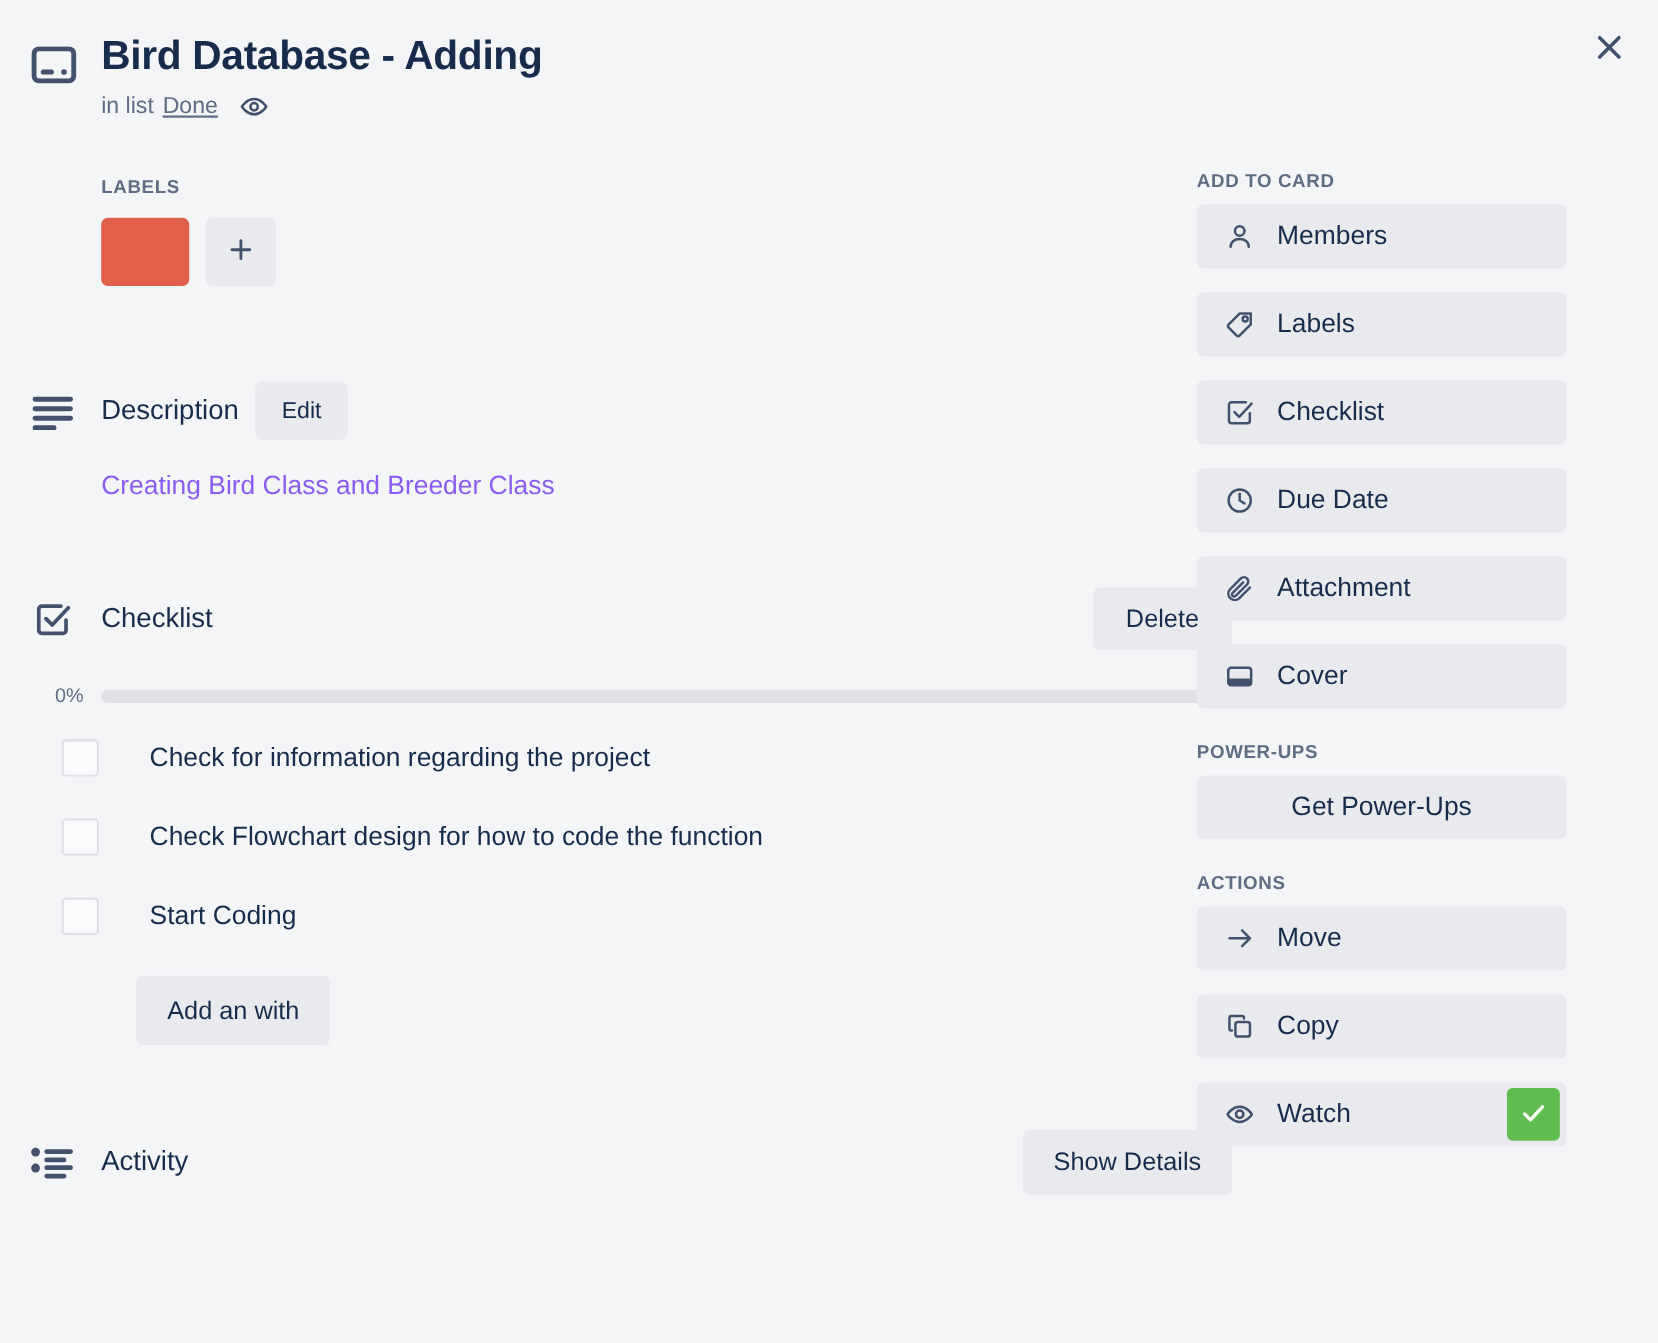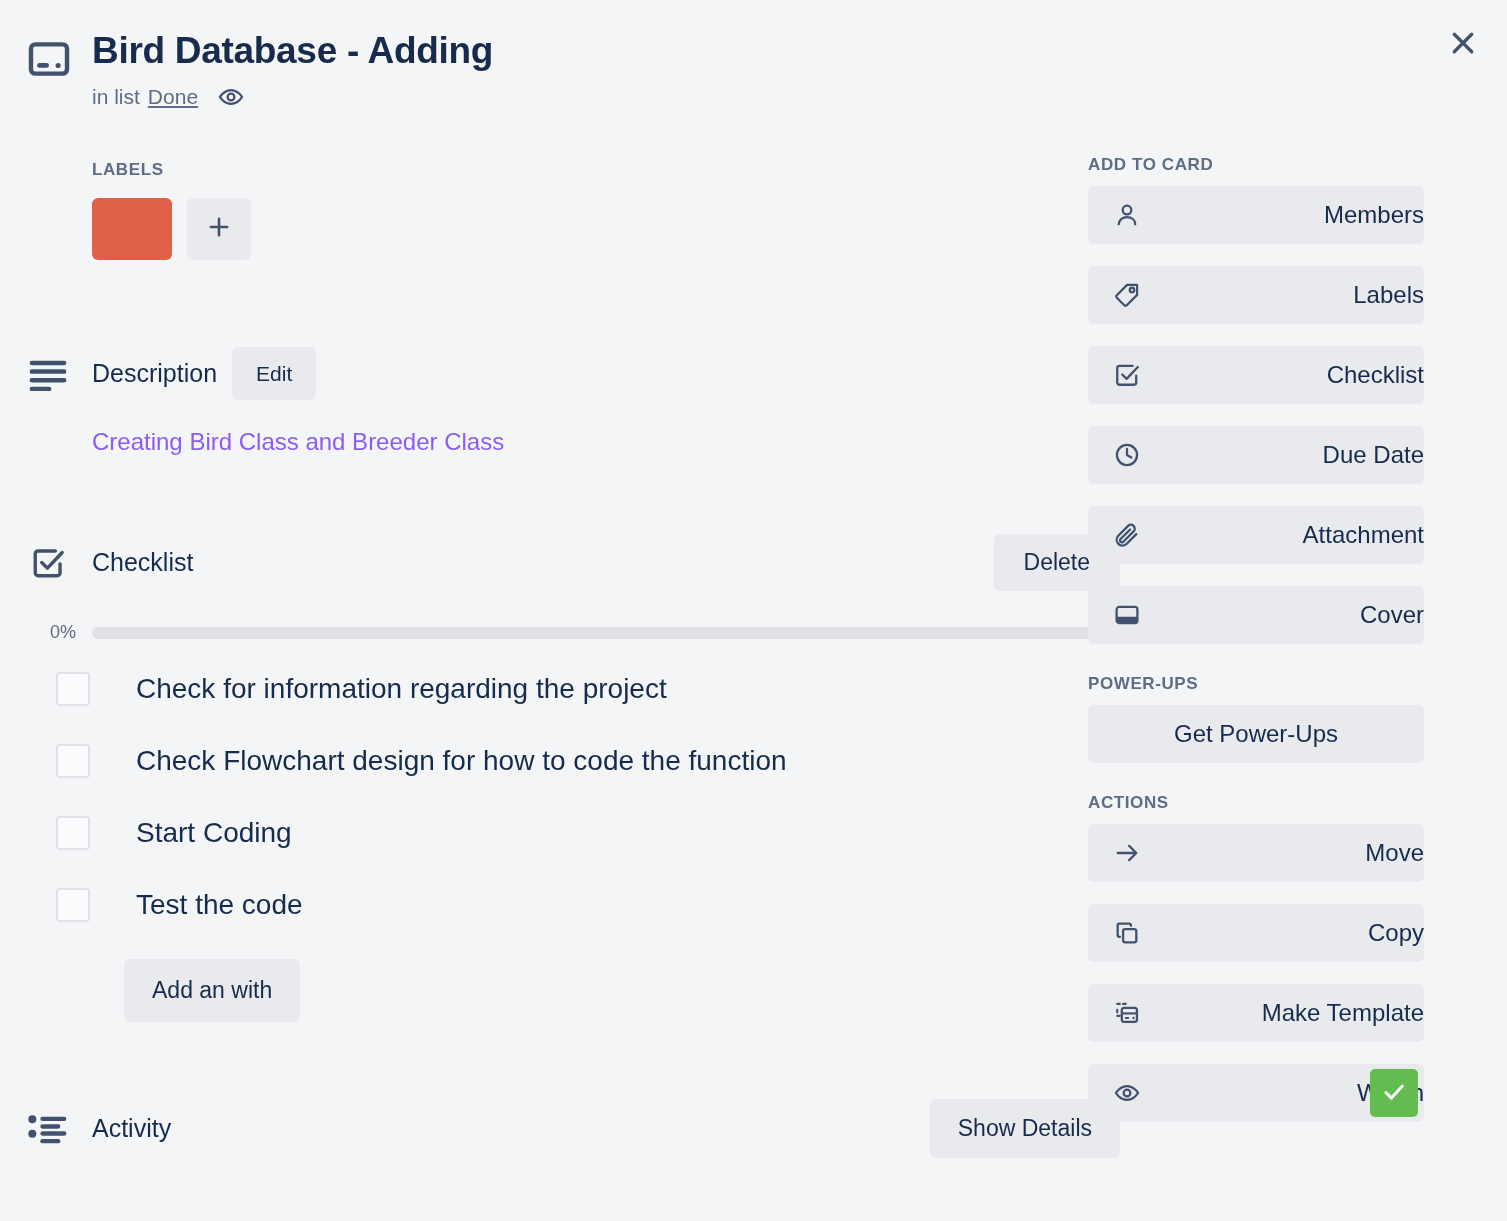--- a/index.html
+++ b/index.html
@@ -188,21 +188,21 @@
     width: 34px; height: 34px;
     flex: 0 0 34px;
     margin-left: 28px;
     background: #fafbfc;
     border: 2px solid #dfe1e6;
     border-radius: 4px;
     cursor: pointer;
   }
   .check-text {
     margin-left: 46px;
-    font-size: 28px;
+    font-size: 24px;
     color: #172b4d;
   }
   .btn-add-item {
     margin-left: 96px;
     margin-top: 18px;
     font-size: 23px;
     padding: 20px 28px;
   }
 
   
@@ -241,21 +241,20 @@
     align-items: center;
     width: 336px;
     height: 58px;
     background: #e8eaee;
     border: none;
     border-radius: 6px;
     margin-bottom: 22px;
     padding: 0 0 0 26px;
     cursor: pointer;
     font-family: "Liberation Sans", sans-serif;
-    justify-content: space-between;
   }
   .side-btn .sicon {
     width: 26px; height: 26px;
     flex: 0 0 26px;
     display: flex; align-items: center; justify-content: center;
   }
   .side-btn .sicon svg { width: 26px; height: 26px; }
   .side-btn .slabel {
     margin-left: 21px;
     font-size: 24px;
@@ -371,24 +370,20 @@
             <div class="check-text">Check for information regarding the project</div>
           </div>
           <div class="check-item">
             <div class="check-box"></div>
             <div class="check-text">Check Flowchart design for how to code the function</div>
           </div>
           <div class="check-item">
             <div class="check-box"></div>
             <div class="check-text">Start Coding</div>
           </div>
-          <div class="check-item">
-            <div class="check-box"></div>
-            <div class="check-text">Test the code</div>
-          </div>
         </div>
 
       <button class="btn btn-add-item">Add an with</button>
     </div>
 
     <div class="activity-section">
       <div class="act-row">
         <div class="gutter-icon">
           <svg viewBox="0 0 24 20" fill="#42526e">
             <circle cx="2.6" cy="4.2" r="2.4"></circle>
@@ -491,32 +486,20 @@
             <span class="sicon">
               <svg viewBox="0 0 24 24" stroke="#42526e" fill="none" stroke-width="2.1" stroke-linecap="round" stroke-linejoin="round">
                 <rect x="8.4" y="8.4" width="12.2" height="12.2" rx="2"></rect>
                 <path d="M15.6 5.4V4.9a1.5 1.5 0 0 0-1.5-1.5H4.9a1.5 1.5 0 0 0-1.5 1.5v9.2a1.5 1.5 0 0 0 1.5 1.5h.6"></path>
               </svg>
             </span>
             <span class="slabel">Copy</span>
           </button>
           <button class="side-btn">
             <span class="sicon">
-              <svg viewBox="0 0 24 24" fill="none">
-                <path d="M3 3.6h2.4M8.4 3.6h2.4M3 9v2.4M3 14.6h2.4" stroke="#42526e" stroke-width="2" stroke-linecap="round"></path>
-                <rect x="7.2" y="7.2" width="14" height="13" rx="2.2" stroke="#42526e" stroke-width="2.1"></rect>
-                <rect x="9.9" y="15.6" width="4.2" height="2" rx="1" fill="#42526e"></rect>
-                <circle cx="18" cy="16.6" r="1.1" fill="#42526e"></circle>
-                <path d="M7.2 12.4h14" stroke="#42526e" stroke-width="2"></path>
-              </svg>
-            </span>
-            <span class="slabel">Make Template</span>
-          </button>
-          <button class="side-btn">
-            <span class="sicon">
               <svg viewBox="0 0 24 24" stroke="#42526e" fill="none" stroke-width="2.1" stroke-linecap="round" stroke-linejoin="round">
                 <path d="M1.8 12s3.8-6.4 10.2-6.4S22.2 12 22.2 12s-3.8 6.4-10.2 6.4S1.8 12 1.8 12z"></path>
                 <circle cx="12" cy="12" r="3.1"></circle>
               </svg>
             </span>
             <span class="slabel">Watch</span>
             <span class="watch-badge">
               <span><svg viewBox="0 0 24 24" fill="none" stroke="#ffffff" stroke-width="2.8" stroke-linecap="round" stroke-linejoin="round">
                   <path d="M4.6 12.6 9.6 17.6 19.6 6.6"></path>
                 </svg></span>

